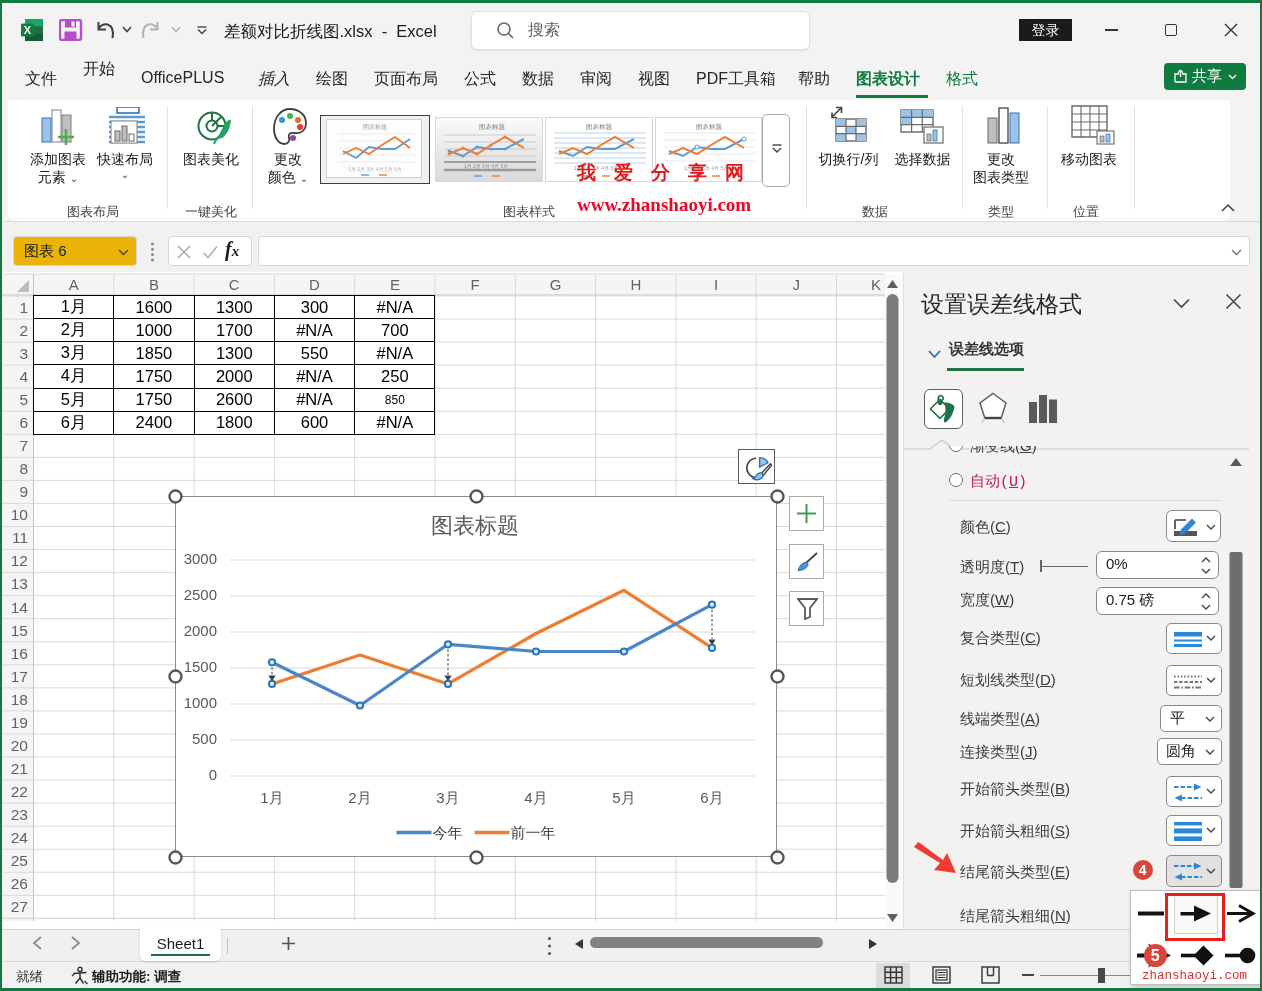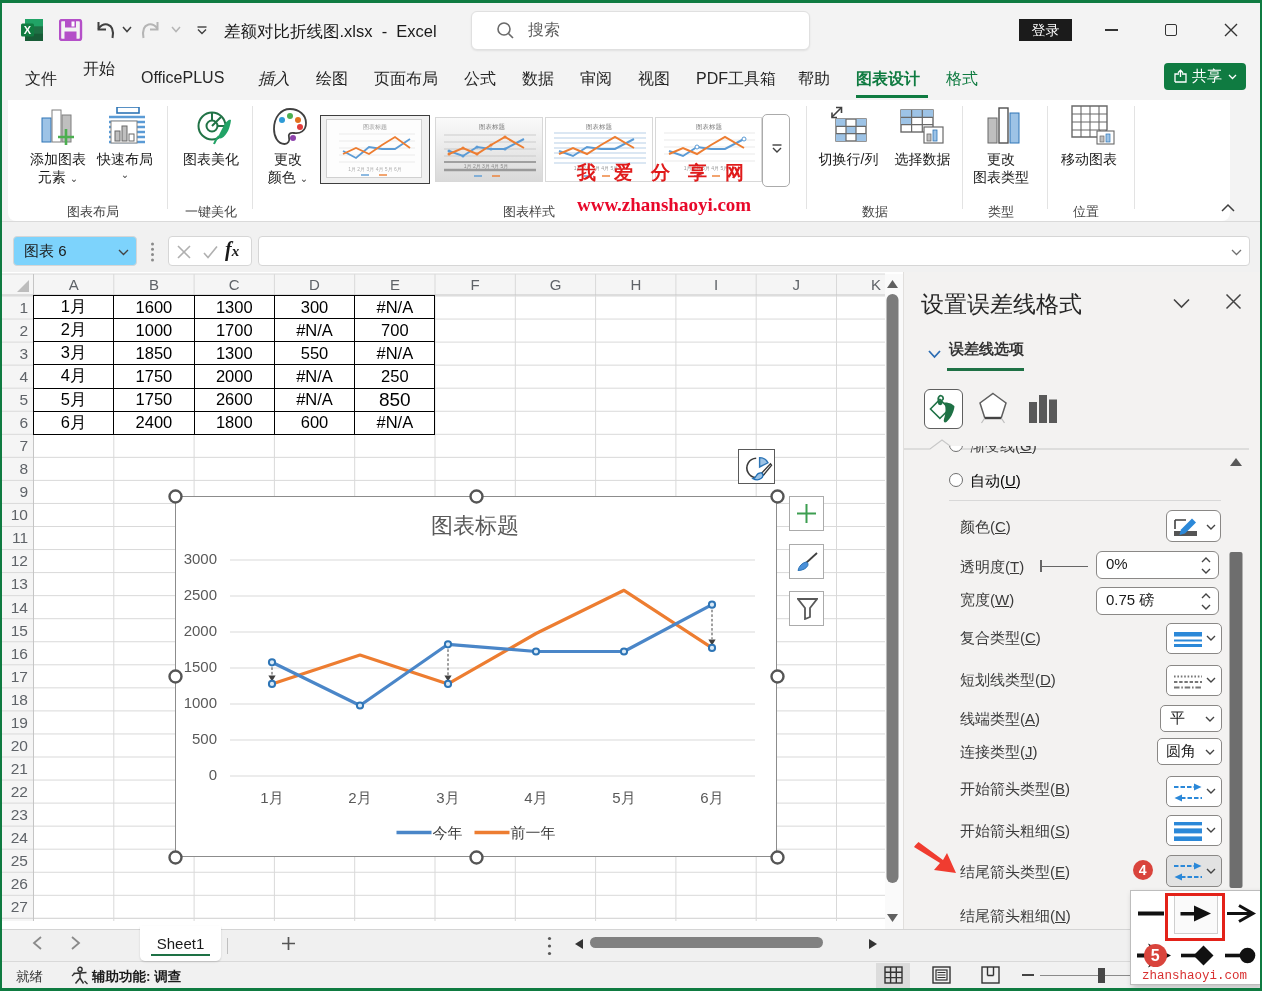--- a/index.html
+++ b/index.html
@@ -272,21 +272,21 @@
   <svg class="abs" style="left:1213px;top:103px;" width="14" height="9" viewBox="0 0 14 9">
         <path d="M1 8 L7 2 L13 8" fill="none" stroke="#404040" stroke-width="1.5"></path>
       </svg>
 
   <div class="abs" style="left:569px;top:60px;width:190px;font-size:19px;font-weight:bold;color:#e01b1b;letter-spacing:18px;white-space:nowrap;z-index:50;">我爱分享网</div>
   <div class="abs" style="left:569px;top:94px;width:190px;font-size:19px;font-weight:bold;color:#e8082a;font-family:'Liberation Serif',serif;white-space:nowrap;z-index:50;">www.zhanshaoyi.com</div>
 </div>
 <div class="abs" style="left:0;top:221px;width:1262px;height:1px;background:#dadada;"></div>
 
 <div id="fbar" class="abs" style="left:0;top:222px;width:1262px;height:50px;background:#f1f1f1;">
-  <div class="abs" style="left:13px;top:14px;width:124px;height:30px;background:#7dd3fc;border:1px solid #d6d6d6;border-radius:4px;">
+  <div class="abs" style="left:13px;top:14px;width:124px;height:30px;background:#eab308;border:1px solid #d6d6d6;border-radius:4px;">
     <div class="abs" style="left:10px;top:5px;font-size:15px;color:#1a1a1a;">图表 6</div>
     <svg class="abs" style="left:104px;top:12px;" width="11" height="8" viewBox="0 0 11 8">
           <path d="M1 1 L5.5 5.5 L10 1" fill="none" stroke="#444" stroke-width="1.4"></path>
         </svg>
   </div>
   <svg class="abs" style="left:150px;top:19px;" width="5" height="22" viewBox="0 0 5 22">
         <circle cx="2.5" cy="3" r="1.5" fill="#8a8a8a"></circle>
         <circle cx="2.5" cy="8.3" r="1.5" fill="#8a8a8a"></circle>
         <circle cx="2.5" cy="13.6" r="1.5" fill="#8a8a8a"></circle>
         <circle cx="2.5" cy="18.9" r="1.5" fill="#8a8a8a"></circle>
@@ -426,21 +426,21 @@
 <td style="width:80.3px;height:23.15px;border:1px solid #000;background:#fff;text-align:center;font-size:16.5px;color:#000;padding:0;overflow:hidden;">1750</td>
 <td style="width:80.3px;height:23.15px;border:1px solid #000;background:#fff;text-align:center;font-size:16.5px;color:#000;padding:0;overflow:hidden;">2000</td>
 <td style="width:80.3px;height:23.15px;border:1px solid #000;background:#fff;text-align:center;font-size:16.5px;color:#000;padding:0;overflow:hidden;">#N/A</td>
 <td style="width:80.3px;height:23.15px;border:1px solid #000;background:#fff;text-align:center;font-size:16.5px;color:#000;padding:0;overflow:hidden;">250</td>
 </tr>
 <tr>
 <td style="width:80.3px;height:23.15px;border:1px solid #000;background:#fff;text-align:center;font-size:16.5px;color:#000;padding:0;overflow:hidden;">5月</td>
 <td style="width:80.3px;height:23.15px;border:1px solid #000;background:#fff;text-align:center;font-size:16.5px;color:#000;padding:0;overflow:hidden;">1750</td>
 <td style="width:80.3px;height:23.15px;border:1px solid #000;background:#fff;text-align:center;font-size:16.5px;color:#000;padding:0;overflow:hidden;">2600</td>
 <td style="width:80.3px;height:23.15px;border:1px solid #000;background:#fff;text-align:center;font-size:16.5px;color:#000;padding:0;overflow:hidden;">#N/A</td>
-<td style="width:80.3px;height:23.15px;border:1px solid #000;background:#fff;text-align:center;font-size:19px;color:#000;padding:0;overflow:hidden;">850</td>
+<td style="width:80.3px;height:23.15px;border:1px solid #000;background:#fff;text-align:center;font-size:12px;color:#000;padding:0;overflow:hidden;">850</td>
 </tr>
 <tr>
 <td style="width:80.3px;height:23.15px;border:1px solid #000;background:#fff;text-align:center;font-size:16.5px;color:#000;padding:0;overflow:hidden;">6月</td>
 <td style="width:80.3px;height:23.15px;border:1px solid #000;background:#fff;text-align:center;font-size:16.5px;color:#000;padding:0;overflow:hidden;">2400</td>
 <td style="width:80.3px;height:23.15px;border:1px solid #000;background:#fff;text-align:center;font-size:16.5px;color:#000;padding:0;overflow:hidden;">1800</td>
 <td style="width:80.3px;height:23.15px;border:1px solid #000;background:#fff;text-align:center;font-size:16.5px;color:#000;padding:0;overflow:hidden;">600</td>
 <td style="width:80.3px;height:23.15px;border:1px solid #000;background:#fff;text-align:center;font-size:16.5px;color:#000;padding:0;overflow:hidden;">#N/A</td>
 </tr>
 </tbody>
       </table>
@@ -558,21 +558,21 @@
 <rect x="20" y="4.5" width="8" height="23.5" fill="#595959"></rect>
 </svg>
 <svg class="abs" style="left:0;top:166px;" width="357" height="12" viewBox="0 0 357 12">
         <path d="M0 11 L26 11 L38 2 L50 11 L345 11" fill="none" stroke="#c8c8c8" stroke-width="1.2"></path>
       </svg>
 <div class="abs" style="left:40px;top:174px;width:220px;height:13px;overflow:hidden;">
 <div class="abs" style="left:5px;top:-8px;width:14px;height:14px;border:1.5px solid #707070;border-radius:50%;background:#fff;"></div>
 <div class="abs" style="left:26px;top:-9px;font-size:15px;color:#3b3b3b;">渐变线(<u>G</u>)</div>
 </div>
 <div class="abs" style="left:45px;top:201px;width:14px;height:14px;border:1.5px solid #707070;border-radius:50%;background:#fff;"></div>
-<div class="abs" style="left:66px;top:200px;font-size:15px;color:#000000;">自动(<u>U</u>)</div>
+<div class="abs" style="left:66px;top:200px;font-size:15px;color:#be185d;font-family:Liberation Mono, monospace;">自动(<u>U</u>)</div>
 <div class="abs" style="left:45px;top:228px;width:272px;height:1px;background:#d8d8d8;"></div>
 <div class="abs" style="left:56px;top:246px;font-size:15px;color:#3b3b3b;">颜色(<u>C</u>)</div>
 <div class="abs" style="left:262px;top:238px;width:55px;height:32px;background:#fff;border:1.3px solid #8a8886;border-radius:6px;">
 <svg class="abs" style="left:7px;top:6px;" width="26" height="20" viewBox="0 0 26 20">
 <path d="M1 3 L1 12 M1 3 L12 3" fill="none" stroke="#404040" stroke-width="1.6"></path>
 <rect x="0" y="14" width="23" height="5" fill="#555"></rect>
 <path d="M7 12.5 L18 1.5 L22 5.5 L11 16.5 L5.5 18 Z" fill="#2b88d8"></path>
 </svg>
 <svg class="abs" style="left:39px;top:13px;" width="10" height="7" viewBox="0 0 10 7">
           <path d="M1 1 L5 5 L9 1" fill="none" stroke="#444" stroke-width="1.4"></path>

